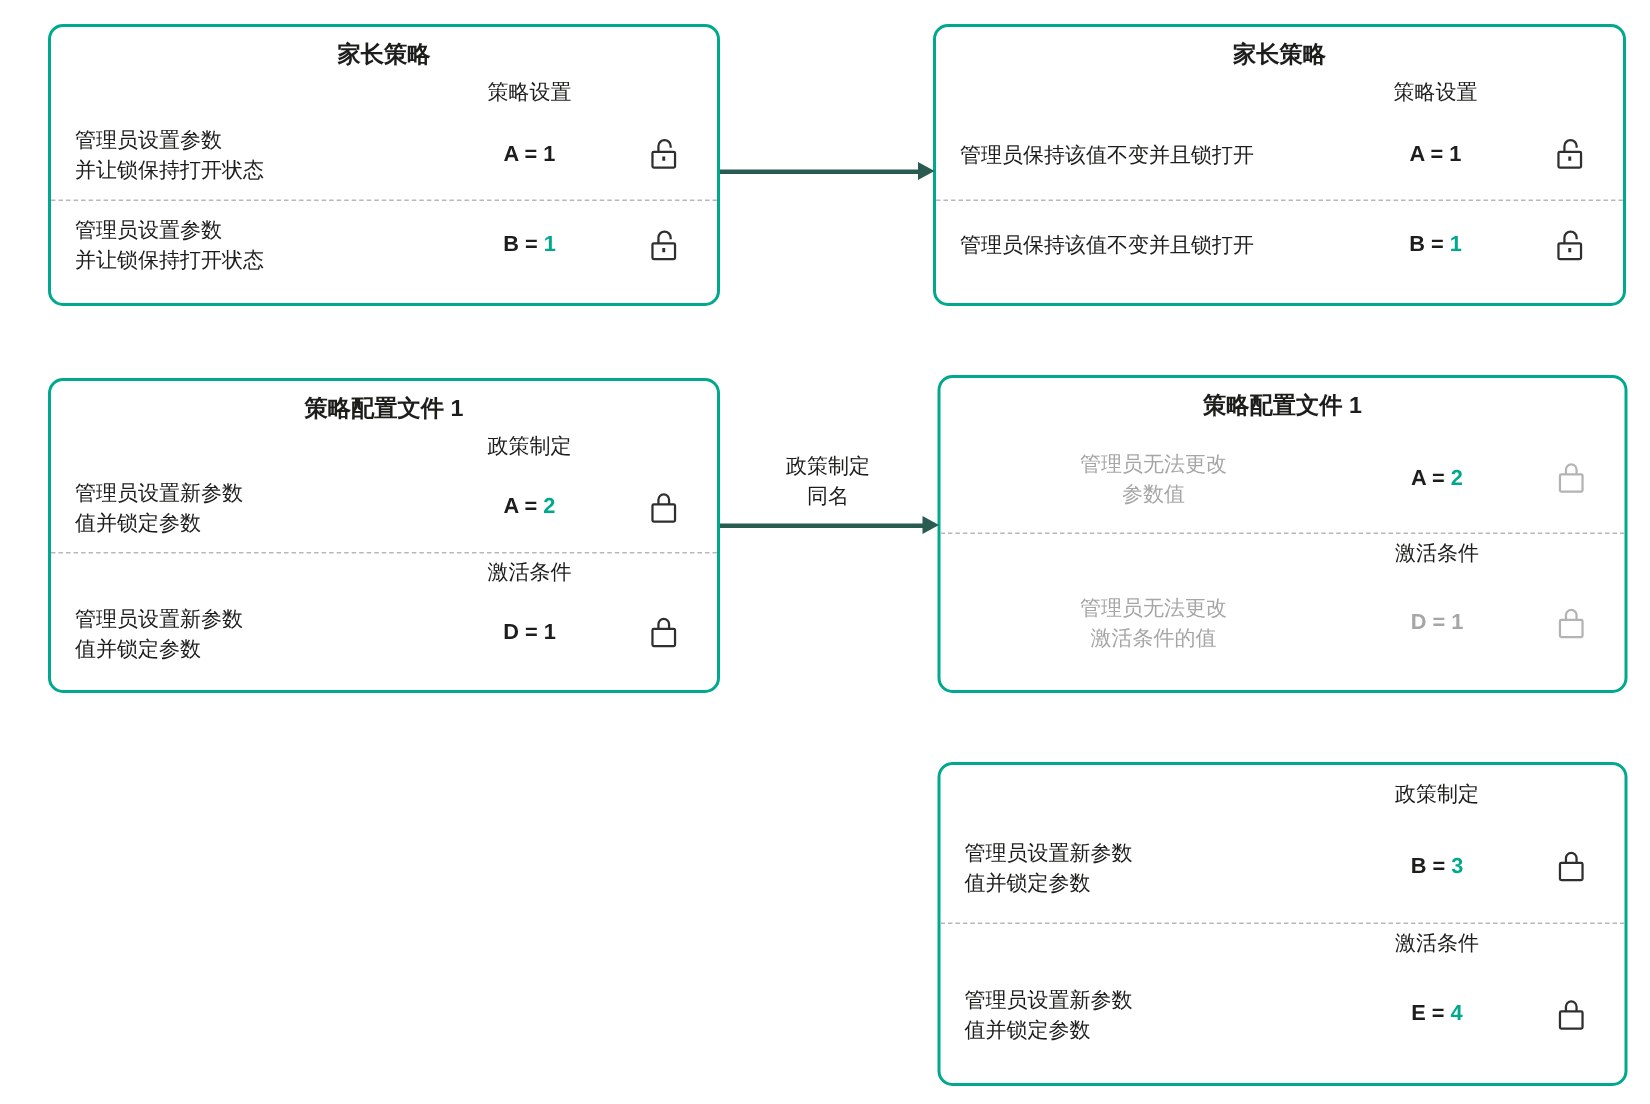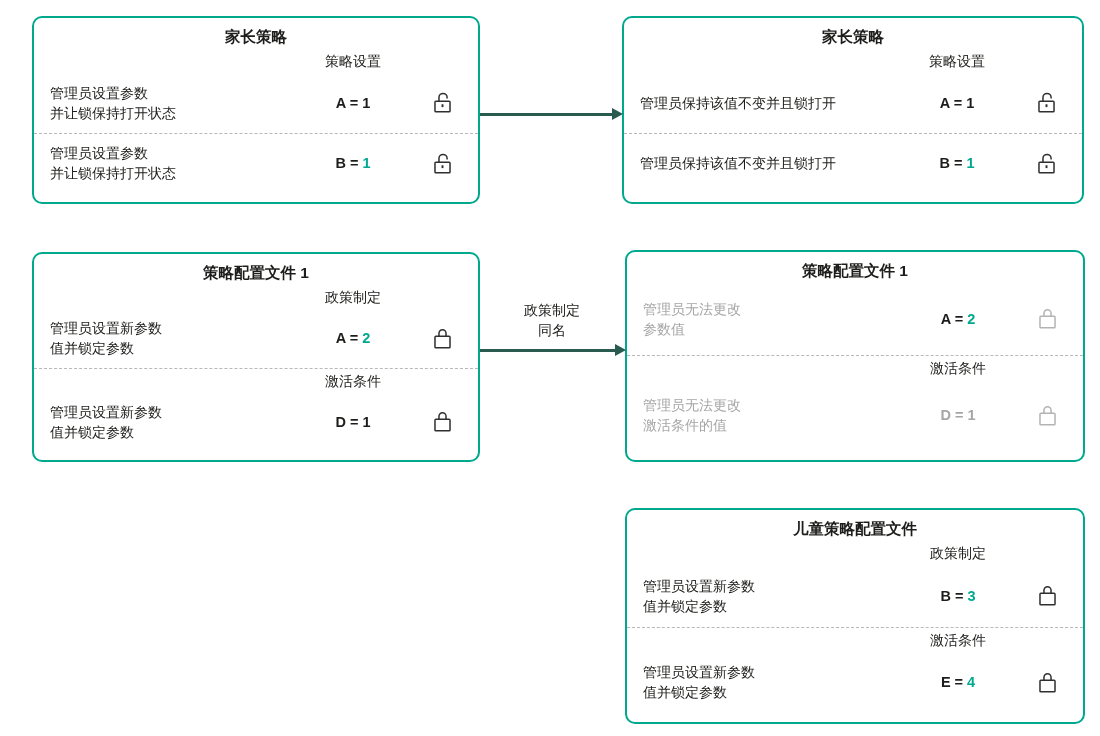--- a/index.html
+++ b/index.html
@@ -64,21 +64,21 @@
     font-weight:bold;
     white-space:nowrap;
   }
   .num{margin-left:4px;}
   .num.teal{color:var(--teal);}
   .lock{
     justify-self:center;
     display:inline-flex;
     color:var(--lock);
   }
-  .muted .desc{color:var(--muted);}
+  .muted .desc{color:var(--muted);text-align:center;}
   .muted-value .param,.muted-value .num{color:var(--muted);}
   .muted-lock{color:var(--lock-muted) !important;}
   .divider{
     flex:0 0 1px;
     border-top:1.5px dashed var(--divider);
   }
   .arrow{
     position:absolute;
     height:2.5px;
     background:var(--arrow);
@@ -230,21 +230,20 @@
     <span class="lock muted-lock">
       <svg width="23" height="27" viewBox="0 0 26 30" fill="none" stroke="currentColor" stroke-width="1.7">
         <rect x="4.5" y="12.5" width="17" height="13" rx="1"></rect>
         <path d="M9 12.5 V9 a4 4 0 0 1 8 0 V12.5"></path>
       </svg>
     </span>
   </div>
 </div>
 
 <div class="box" id="box-child-policy-profile">
-  <div class="box-title">儿童策略配置文件</div>
   <div class="grid sec-heading">
     <div class="heading-text">政策制定</div>
   </div>
   <div class="grid data-row">
     <div class="desc">管理员设置新参数
 值并锁定参数</div>
     <div class="value"><span class="param">B =</span><span class="num teal">3</span></div>
     <span class="lock">
       <svg width="23" height="27" viewBox="0 0 26 30" fill="none" stroke="currentColor" stroke-width="1.7">
         <rect x="4.5" y="12.5" width="17" height="13" rx="1"></rect>

